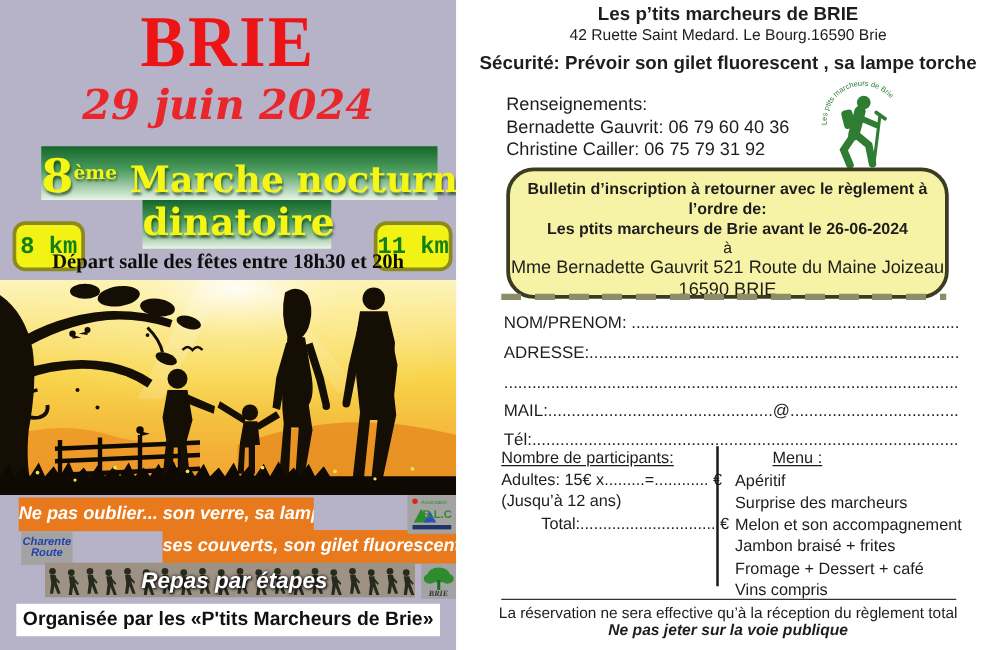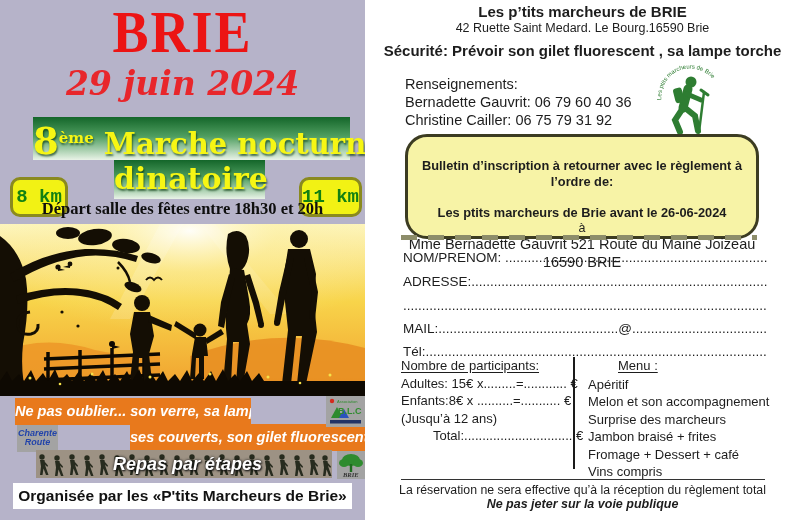--- a/index.html
+++ b/index.html
@@ -48,21 +48,21 @@
   #rpanel{position:absolute;left:365px;top:0;width:435px;height:520px;background:#fff;color:#1d1d1d;}
   .r-center{position:absolute;left:0;width:100%;text-align:center;}
   #r-title{top:3px;font-weight:bold;font-size:15px;}
   #r-addr{top:21px;font-size:12.5px;}
   #r-sec{top:42px;font-weight:bold;font-size:15px;}
   .r-line{position:absolute;left:40px;font-size:14.5px;}
   #rg1{top:76px;}#rg2{top:94px;}#rg3{top:112px;}
   #hikerlogo{position:absolute;left:288px;top:58px;width:72px;height:78px;}
   #bulletin{position:absolute;left:40px;top:134px;width:348px;height:93px;background:#f7f3a6;
             border:3px solid #3c3c22;border-radius:22px;text-align:center;padding-top:6px;box-sizing:content-box;}
-  .b1{font-weight:bold;font-size:12.8px;line-height:16px;margin-top:15px;}
+  .b1{font-weight:bold;font-size:12.8px;line-height:16px;}
   .b2{font-size:12.5px;line-height:14px;}
   .b3{font-size:14.5px;line-height:18px;}
   #dashes{position:absolute;left:36px;top:235px;width:356px;height:5px;
           background:repeating-linear-gradient(90deg,#8d8d6a 0 16px,transparent 16px 27px);}
   .field{position:absolute;left:38px;width:364px;font-size:13.5px;white-space:nowrap;overflow:hidden;}
   #f1{top:250px;}#f2{top:274px;}#f3{top:298px;}#f4{top:321px;}#f5{top:344px;}
   #partmenu{position:absolute;left:36px;top:357px;width:366px;display:flex;}
   #pcol{width:172px;flex:0 0 172px;font-size:13px;line-height:17.5px;white-space:nowrap;}
   #pcol .uline{text-decoration:underline;text-underline-offset:2px;}
   #pcol .total{margin-left:32px;}
@@ -287,29 +287,28 @@
     <div class="field" id="f1">NOM/PRENOM: .......................................................................................................</div>
     <div class="field" id="f2">ADRESSE:.................................................................................................................</div>
     <div class="field" id="f3">............................................................................................................................</div>
     <div class="field" id="f4">MAIL:................................................@.......................................................</div>
     <div class="field" id="f5">Tél:..........................................................................................................................</div>
 
     <div id="partmenu">
       <div id="pcol">
         <div class="uline">Nombre de participants:</div>
         <div>Adultes: 15€ x.........=............ €</div>
-        <div>Enfants:8€ x ..........=........... €</div>
         <div>(Jusqu’à 12 ans)</div>
         <div class="total">Total:.............................. €</div>
       </div>
       <div id="mcol">
         <div class="mhead">Menu :</div>
         <div>Apéritif</div>
+        <div>Surprise des marcheurs</div>
         <div>Melon et son accompagnement</div>
-        <div>Surprise des marcheurs</div>
         <div>Jambon braisé + frites</div>
         <div>Fromage + Dessert + café</div>
         <div>Vins compris</div>
       </div>
     </div>
 
     <div id="botline"></div>
     <div class="r-center" id="foot1">La réservation ne sera effective qu’à la réception du règlement total</div>
     <div class="r-center" id="foot2">Ne pas jeter sur la voie publique</div>
   </div>

